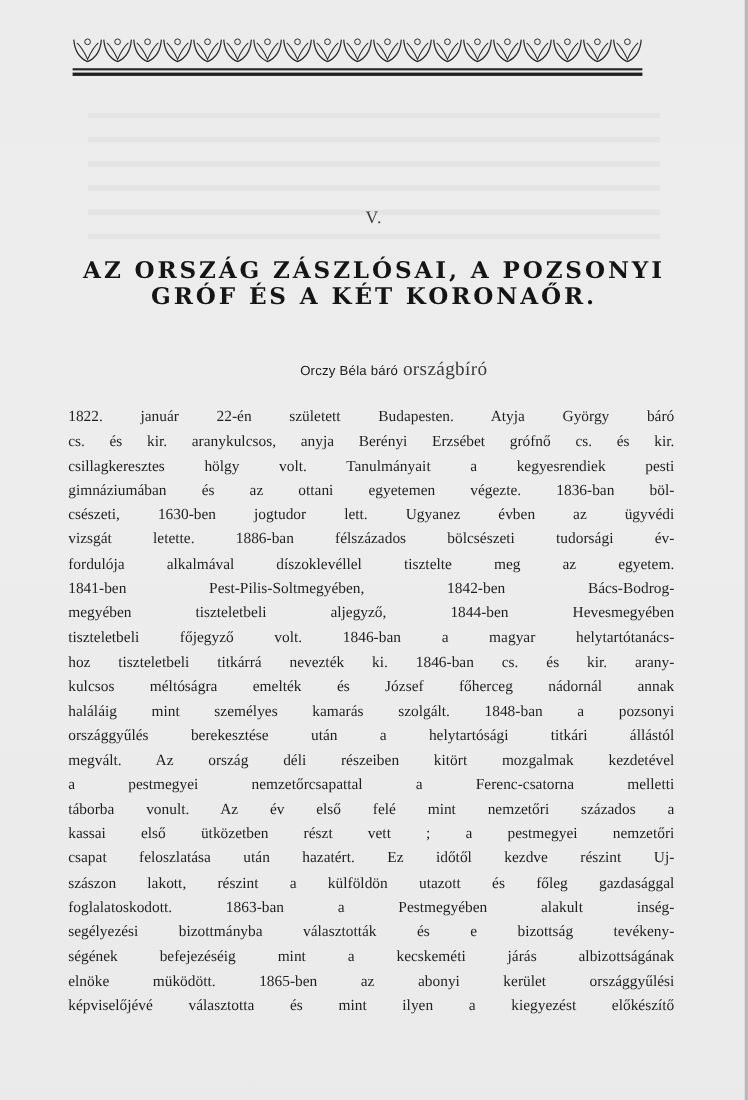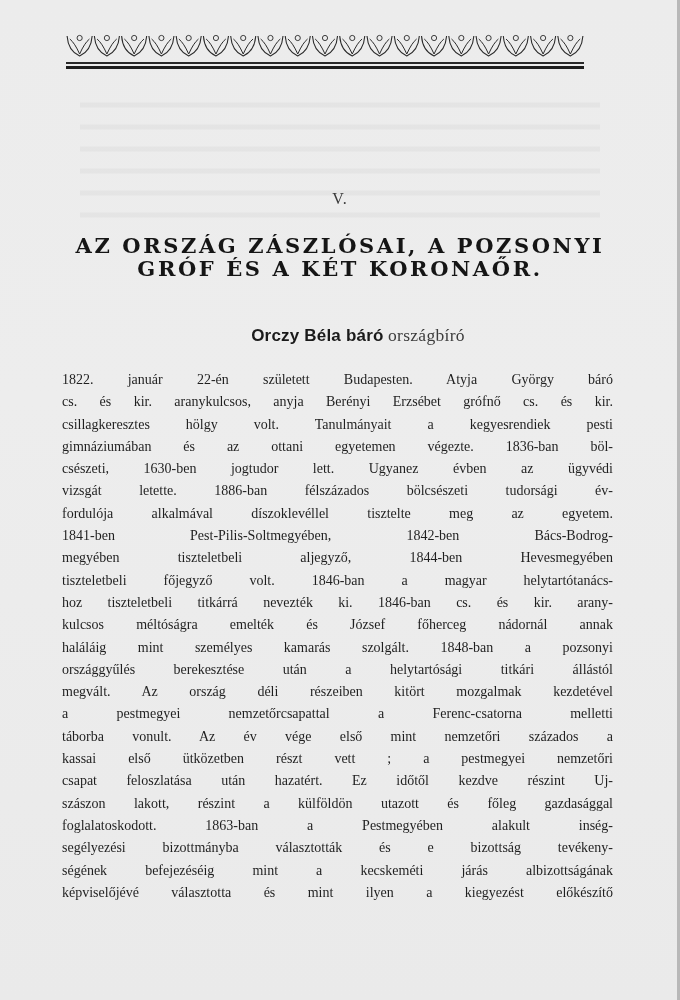--- a/index.html
+++ b/index.html
@@ -74,22 +74,22 @@
   .title.l2 { top: 256px; }
   .subtitle {
     position: absolute;
     left: 0; width: 680px; top: 325px;
     text-align: center;
     font-size: 17.5px;
     white-space: nowrap;
   }
   .subtitle .name {
     font-family: "Liberation Sans", "DejaVu Sans", sans-serif;
-    font-weight: bold;
-    font-size: 17px;
+    font-weight: normal;
+    font-size: 12px;
     letter-spacing: 0.2px;
     color: #1a1a1a;
     margin-left: 36px;
   }
   .subtitle .role {
     font-family: "Liberation Serif", serif;
     color: #3c3c3c;
     letter-spacing: 0.3px;
   }
   .body-text {
@@ -239,22 +239,23 @@
       <span class="line">fordulója alkalmával díszoklevéllel tisztelte meg az egyetem.</span>
       <span class="line">1841-ben Pest-Pilis-Soltmegyében, 1842-ben Bács-Bodrog-</span>
       <span class="line">megyében tiszteletbeli aljegyző, 1844-ben Hevesmegyében</span>
       <span class="line">tiszteletbeli főjegyző volt. 1846-ban a magyar helytartótanács-</span>
       <span class="line">hoz tiszteletbeli titkárrá nevezték ki. 1846-ban cs. és kir. arany-</span>
       <span class="line">kulcsos méltóságra emelték és József főherceg nádornál annak</span>
       <span class="line">haláláig mint személyes kamarás szolgált. 1848-ban a pozsonyi</span>
       <span class="line">országgyűlés berekesztése után a helytartósági titkári állástól</span>
       <span class="line">megvált. Az ország déli részeiben kitört mozgalmak kezdetével</span>
       <span class="line">a pestmegyei nemzetőrcsapattal a Ferenc-csatorna melletti</span>
-      <span class="line">táborba vonult. Az év vége első mint nemzetőri százados a</span>
+      <span class="line">táborba vonult. Az év első felé mint nemzetőri százados a</span>
       <span class="line">kassai első ütközetben részt vett ; a pestmegyei nemzetőri</span>
       <span class="line">csapat feloszlatása után hazatért. Ez időtől kezdve részint Uj-</span>
       <span class="line">szászon lakott, részint a külföldön utazott és főleg gazdasággal</span>
       <span class="line">foglalatoskodott. 1863-ban a Pestmegyében alakult inség-</span>
       <span class="line">segélyezési bizottmányba választották és e bizottság tevékeny-</span>
       <span class="line">ségének befejezéséig mint a kecskeméti járás albizottságának</span>
+      <span class="line">elnöke müködött. 1865-ben az abonyi kerület országgyűlési</span>
       <span class="line last">képviselőjévé választotta és mint ilyen a kiegyezést előkészítő</span>
     </div>
 </div>
 
 </body></html>

